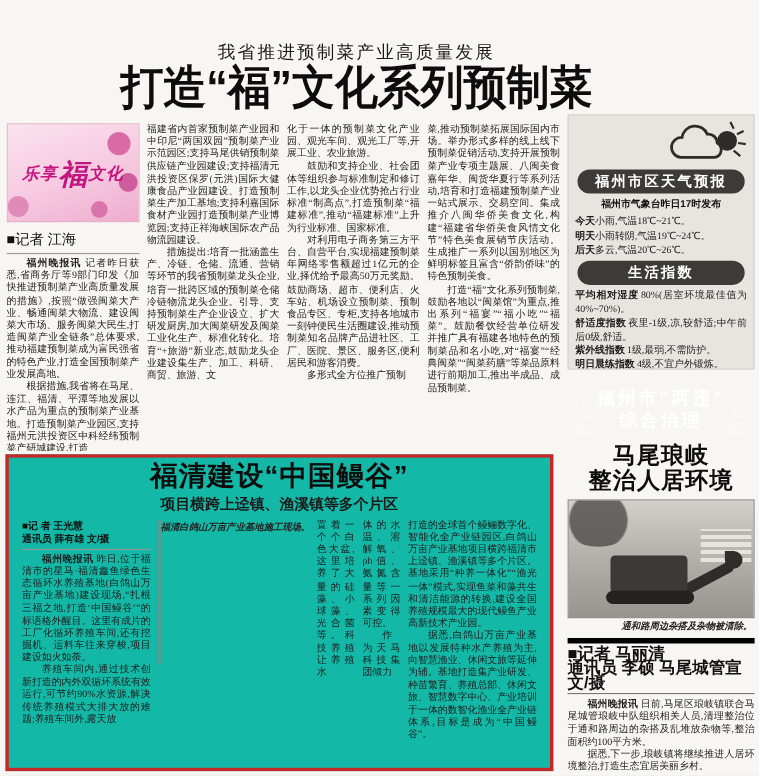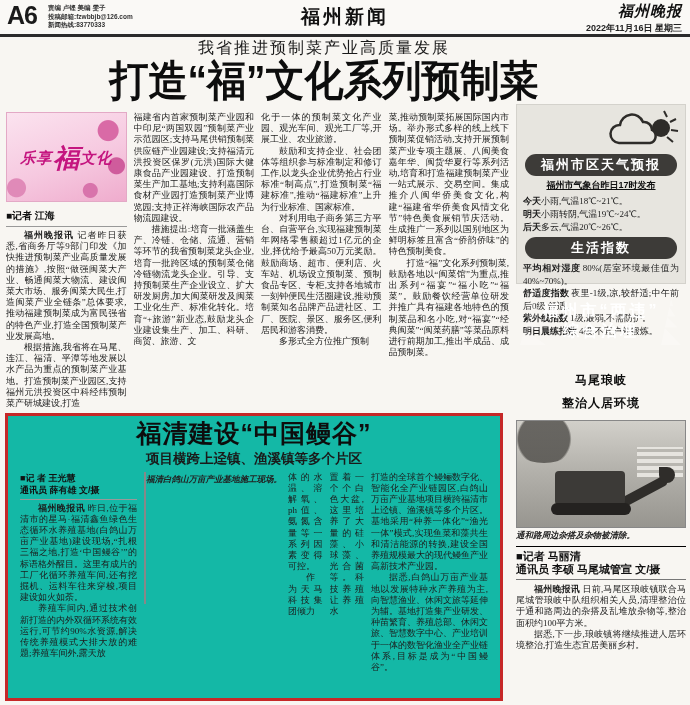--- a/index.html
+++ b/index.html
@@ -19,21 +19,21 @@
   .headline-block{position:absolute;top:38px;left:0;width:648px;text-align:center;}
   .kicker{font-size:16px;font-weight:400;color:#1a1a1a;letter-spacing:2px;}
   .main-headline{font-size:39px;font-weight:900;color:#0d0d0d;letter-spacing:0px;margin-top:2px;line-height:1.05;transform:scaleY(1.08);}
 
   
   .main-cols{position:absolute;top:112px;left:6px;width:503px;height:298px;display:flex;gap:7px;}
   .col{flex:1;overflow:hidden;}
   .p{font-family:"Liberation Serif",serif;font-size:9px;line-height:11.2px;color:#1c1c1c;text-align:justify;text-indent:2em;margin:0;}
   .p.noind{text-indent:0;font-family:Liberation Serif, serif;}
   .lead-bold{font-family:"Liberation Sans",sans-serif;font-weight:800;}
-  .byline{font-size:10px;font-weight:700;color:#111;padding:3px 0 3px 0;border-bottom:1px solid #999;margin-bottom:3px;}
+  .byline{font-size:13px;font-weight:400;color:#111;padding:3px 0 3px 0;border-bottom:1px solid #999;margin-bottom:3px;}
 
   .fu-graphic{height:88px;border:1px solid #e3a9c6;background:
     radial-gradient(circle at 85% 20%, #d96aa6 0 10px, transparent 11px),
     radial-gradient(circle at 92% 60%, #cf5c9c 0 8px, transparent 9px),
     radial-gradient(circle at 8% 85%, #e08ab8 0 9px, transparent 10px),
     radial-gradient(circle at 70% 88%, #d873ab 0 7px, transparent 8px),
     linear-gradient(160deg,#fbe3ef 0%,#f6c9e0 55%,#efaccd 100%);
     position:relative;margin-bottom:4px;}
   .fu-text{position:absolute;top:28px;left:0;width:100%;text-align:center;color:#c4157f;font-family:"DejaVu Serif",serif;font-style:italic;font-weight:900;}
   .fu-small{font-size:15px;letter-spacing:1px;}
@@ -52,68 +52,55 @@
   .ep-mtn{position:absolute;top:20%;left:0;right:0;height:16%;background:#55534f;clip-path:polygon(0 70%,12% 35%,25% 65%,40% 20%,55% 70%,70% 30%,85% 60%,100% 40%,100% 100%,0 100%);}
   .ep-field{position:absolute;top:34%;left:0;right:0;bottom:0;background:
      repeating-linear-gradient(90deg,rgba(250,250,248,.85) 0 7px,rgba(120,118,112,.55) 7px 10px),
      linear-gradient(180deg,#a5a29c,#8e8b85);}
   .eel-caption{font-family:"Liberation Serif",serif;font-style:italic;font-size:8.5px;font-weight:700;color:#222;text-align:right;padding:2px 6px 3px 0;}
   .eel-mid-cols{display:flex;gap:7px;flex:1;overflow:hidden;}
   .eel-mid-col{flex:1;overflow:hidden;}
 
   
   .sidebar{position:absolute;left:516px;top:104px;width:170px;height:601px;}
-  .weather-panel{background:#e7e5df;border:1px solid #d4d2cc;padding:4px 6px 22px 6px;height:180px;box-sizing:border-box;}
+  .weather-panel{background:#e7e5df;border:1px solid #d4d2cc;padding:4px 6px 22px 6px;height:232px;box-sizing:border-box;}
   .weather-icon{text-align:right;height:42px;}
   .pill{background:#3d3b38;color:#fff;border-radius:11px;text-align:center;font-size:13px;font-weight:800;letter-spacing:2px;padding:2px 0;margin:3px 2px;}
-  .w-source{text-align:center;font-size:9px;font-weight:800;color:#111;margin:2px 0 3px 0;text-decoration:underline;}
+  .w-source{text-align:center;font-size:9px;font-weight:800;color:#111;margin:2px 0 3px 0;}
   .w-line{font-size:9px;line-height:13px;color:#1c1c1c;font-family:"Liberation Serif",serif;}
   .w-line .lbl{font-family:"Liberation Sans",sans-serif;font-weight:800;margin-right:0;}
   .life-line{font-size:9px;line-height:12.5px;color:#1c1c1c;font-family:"Liberation Serif",serif;text-align:justify;}
   .life-line .lbl{font-family:"Liberation Sans",sans-serif;font-weight:800;margin-right:2px;}
 
   .banner{margin-top:9px;height:56px;border-radius:4px;position:relative;overflow:hidden;
     background:linear-gradient(180deg,#f0ו 0,#f06aa8 0%,#e2187d 85%);
     display:flex;flex-direction:column;justify-content:center;}
   .banner .deco{position:absolute;background:rgba(255,255,255,.28);}
   .deco.d1{left:4px;top:8px;width:26px;height:44px;clip-path:polygon(50% 0,62% 18%,38% 18%,72% 40%,28% 40%,82% 65%,18% 65%,100% 100%,0 100%);}
   .deco.d2{right:4px;top:6px;width:22px;height:46px;clip-path:polygon(50% 0,60% 15%,40% 15%,70% 38%,30% 38%,80% 62%,20% 62%,95% 100%,5% 100%);}
   .banner-line{position:relative;text-align:center;color:#fff;font-size:16px;font-weight:900;letter-spacing:3px;line-height:20px;}
 
-  .lq-head{margin-top:20px;text-align:center;font-size:12px;font-weight:900;color:#0d0d0d;line-height:23px;letter-spacing:1px;}
+  .lq-head{margin-top:2px;text-align:center;font-size:21px;font-weight:900;color:#0d0d0d;line-height:23px;letter-spacing:1px;}
   .lq-photo{margin-top:5px;height:106px;border:1px solid #888;position:relative;overflow:hidden;
     background:linear-gradient(180deg,#d2d0ca 0%,#b4b2ac 45%,#97958f 100%);}
   .lq-tree{position:absolute;left:-8px;top:-6px;width:70px;height:48px;border-radius:50%;background:radial-gradient(circle,#4e4c48 0 60%,transparent 65%);opacity:.8;}
   .lq-exc-body{position:absolute;left:38px;bottom:22px;width:70px;height:34px;background:#3c3a37;border-radius:4px;}
   .lq-exc-arm{position:absolute;left:100px;bottom:30px;width:52px;height:10px;background:#2f2d2a;transform:rotate(-28deg);border-radius:4px;}
   .lq-exc-bucket{position:absolute;left:142px;bottom:44px;width:16px;height:16px;background:#2f2d2a;border-radius:0 50% 50% 50%;}
   .lq-exc-track{position:absolute;left:34px;bottom:12px;width:80px;height:12px;background:#242220;border-radius:6px;}
   .lq-bldg{position:absolute;right:2px;top:26px;width:46px;height:30px;background:repeating-linear-gradient(0deg,#e6e4df 0 4px,#b9b7b1 4px 7px);}
-  .lq-caption{font-family:Liberation Mono, monospace;font-style:italic;font-size:8.5px;font-weight:700;color:#222;text-align:left;padding:2px 2px 2px 0;}
-  .lq-byline{border-top:1px solid #000000;border-bottom:1px solid #777;padding:3px 0;margin-top:2px;font-size:11px;font-weight:800;color:#111;line-height:13px;}
+  .lq-caption{font-family:Liberation Mono, monospace;font-style:italic;font-size:8.5px;font-weight:700;color:#222;text-align:right;padding:2px 2px 2px 0;}
+  .lq-byline{border-top:5px solid #000000;border-bottom:1px solid #777;padding:3px 0;margin-top:2px;font-size:15px;font-weight:800;color:#111;line-height:13px;}
   .lq-body{margin-top:4px;overflow:hidden;height:76px;}
 </style>
 </head>
 <body>
 
 <div class="page">
 
-  <div class="masthead">
-    <div class="pageno">A6</div>
-    <div class="mast-small">
-      <div>责编 卢铿 美编 雯子</div>
-      <div>投稿邮箱:fzwbbjb@126.com</div>
-      <div>新闻热线:83770333</div>
-    </div>
-    <div class="section-title">福州新闻</div>
-    <div class="logo-block">
-      <div class="paper-logo">福州晚报</div>
-      <div class="date-line">2022年11月16日  星期三</div>
-    </div>
-  </div>
 
   <div class="headline-block">
     <div class="kicker">我省推进预制菜产业高质量发展</div>
     <div class="main-headline">打造“福”文化系列预制菜</div>
   </div>
 
   <div class="main-cols">
     <div class="col">
       <div class="fu-graphic">
         <div class="fu-text">
@@ -154,25 +141,25 @@
       </div>
       <div class="eel-mid">
         <div class="eel-photo">
           <div class="ep-sky"></div>
           <div class="ep-mtn"></div>
           <div class="ep-field"></div>
         </div>
         <div class="eel-caption">福清白鸽山万亩产业基地施工现场。</div>
         <div class="eel-mid-cols">
           <div class="eel-mid-col">
+            <p class="p noind">置着一个个白色大盆,这里培养了大量的硅藻、小球藻、光合菌等。科技养殖让养殖水</p>
+          </div>
+          <div class="eel-mid-col">
             <p class="p noind">体的水温、溶解氧、ph值、氨氮含量等一系列因素变得可控。</p>
             <p class="p">作为天马科技集团倾力</p>
-          </div>
-          <div class="eel-mid-col">
-            <p class="p noind">置着一个个白色大盆,这里培养了大量的硅藻、小球藻、光合菌等。科技养殖让养殖水</p>
           </div>
         </div>
       </div>
       <div class="eel-side">
         <p class="p noind">打造的全球首个鳗鲡数字化、智能化全产业链园区,白鸽山万亩产业基地项目横跨福清市上迳镇、渔溪镇等多个片区。基地采用“种养一体化”“渔光一体”模式,实现鱼菜和藻共生和清洁能源的转换,建设全国养殖规模最大的现代鳗鱼产业高新技术产业园。</p>
         <p class="p">据悉,白鸽山万亩产业基地以发展特种水产养殖为主,向智慧渔业、休闲文旅等延伸为辅。基地打造集产业研发、种苗繁育、养殖总部、休闲文旅、智慧数字中心、产业培训于一体的数智化渔业全产业链体系,目标是成为“中国鳗谷”。</p>
       </div>
     </div>
   </div>
 

